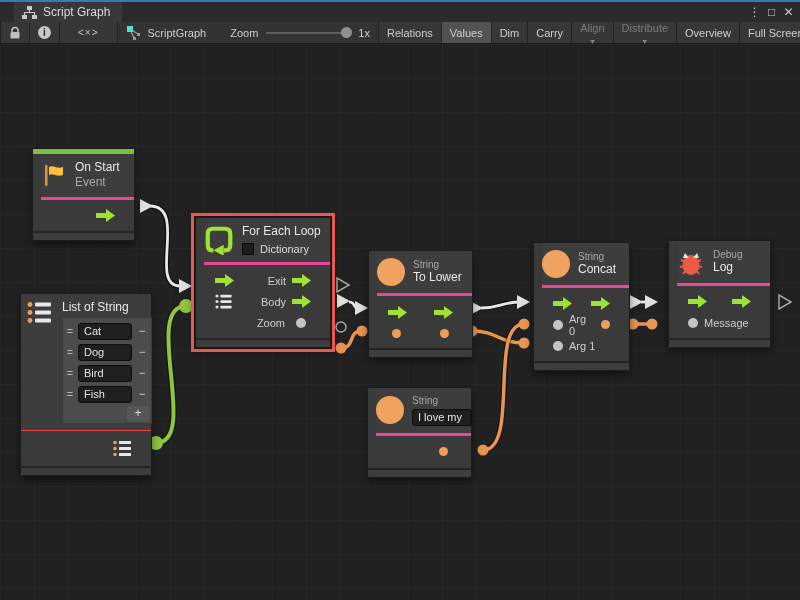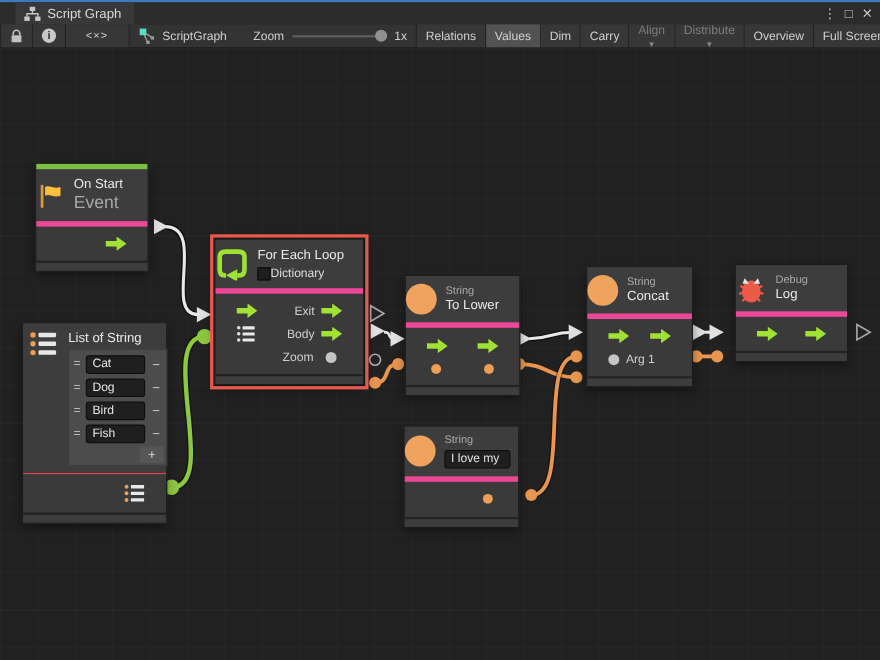--- a/index.html
+++ b/index.html
@@ -33,25 +33,25 @@
       linear-gradient(#262626 1px,transparent 1px),
       linear-gradient(90deg,#262626 1px,transparent 1px),
       linear-gradient(rgba(60,60,60,.35) 1px,transparent 1px),
       linear-gradient(90deg,rgba(60,60,60,.35) 1px,transparent 1px);
     background-size:34px 34px,34px 34px,170px 170px,170px 170px;}
   .wires{position:absolute;top:0;left:0;pointer-events:none;}
 
   
   .unit{position:absolute;background:#3a3a3a;border:1px solid #1c1c1c;box-shadow:0 4px 8px rgba(0,0,0,.45);color:#e4e4e4;}
   .unit.selected{box-shadow:0 0 0 1px #141414,0 0 0 4px #E8584E,0 4px 10px rgba(0,0,0,.5);}
-  .u-head{background:#3d3d3d;border-bottom:5px solid #ec4899;display:flex;align-items:center;gap:8px;padding:7px 0;}
+  .u-head{background:#3d3d3d;border-bottom:3px solid #ec4899;display:flex;align-items:center;gap:8px;padding:7px 0;margin-left:8px;}
   .u-col{display:flex;flex-direction:column;line-height:1.15;}
   .u-cat{font-size:10px;color:#a9a9a9;}
   .u-title{font-size:12px;color:#e8e8e8;}
-  .u-sub{font-size:16px;color:#a9a9a9;margin-top:1px;}
+  .u-sub{font-size:12px;color:#a9a9a9;margin-top:1px;}
   .u-body{padding:5px 0;}
   .u-foot{height:9px;background:#3d3d3d;border-top:2px solid #232323;}
   .topstrip{height:5px;background:#7BC043;}
   .prow{display:flex;align-items:center;height:21px;padding:0 19px;gap:6px;font-size:11px;color:#cfcfcf;}
   .grow{flex:1;}
   .dot{width:9px;height:9px;border-radius:50%;flex:none;}
   .dot.orange{background:#EE9E56;}
   .dot.gray{background:#C4C4C4;width:10px;height:10px;}
   .dot.cyan{background:#52E0C8;}
   .circle-big{width:28px;height:28px;border-radius:50%;background:#F0A35E;flex:none;}
@@ -63,21 +63,21 @@
   .los-panel{margin-left:36px;width:90px;background:#4c4c4c;border:1px solid #3a3a3a;padding:2px;}
   .los-row{display:flex;align-items:center;gap:3px;height:20px;margin:1px 0;}
   .los-handle{color:#b5b5b5;font-size:11px;width:10px;text-align:center;}
   .los-input{flex:1;min-width:0;background:#1f1f1f;border:1px solid #0c0c0c;border-radius:3px;color:#e4e4e4;
              font-size:11px;padding:1px 5px;height:17px;font-family:"Liberation Sans",sans-serif;}
   .los-minus{color:#cccccc;font-size:12px;width:14px;text-align:center;}
   .los-plusrow{display:flex;justify-content:flex-end;margin-top:2px;}
   .los-plus{width:22px;height:15px;background:#565656;color:#ddd;font-size:12px;line-height:14px;text-align:center;border-radius:2px;}
 
   .checkbox{width:12px;height:12px;background:#1e1e1e;border:1px solid #0a0a0a;flex:none;}
-  .chk-row{display:flex;align-items:center;margin-top:4px;font-size:11px;color:#dcdcdc;}
+  .chk-row{display:flex;align-items:center;gap:6px;margin-top:4px;font-size:11px;color:#dcdcdc;}
 
   .str-input{width:60px;background:#1f1f1f;border:1px solid #0c0c0c;border-radius:3px;color:#e4e4e4;
              font-size:11px;padding:1px 5px;height:17px;margin-top:2px;font-family:"Liberation Sans",sans-serif;}
 </style>
 </head>
 <body>
 
 <div class="titlebar">
   <div class="tab">
     <svg width="15" height="13" viewBox="0 0 15 13">
@@ -403,20 +403,26 @@
         <svg width="19" height="13" viewBox="0 0 19 13">
           <polygon points="0,4 10,4 10,0 19,6.5 10,13 10,9 0,9" fill="#9FE134"></polygon>
         </svg>
         <span class="grow"></span>
         <svg width="19" height="13" viewBox="0 0 19 13">
           <polygon points="0,4 10,4 10,0 19,6.5 10,13 10,9 0,9" fill="#9FE134"></polygon>
         </svg>
       </div>
       <div class="prow">
         <span class="dot gray"></span>
+        <span>Arg 0</span>
+        <span class="grow"></span>
+        <span class="dot orange"></span>
+      </div>
+      <div class="prow">
+        <span class="dot gray"></span>
         <span>Arg 1</span>
         <span class="grow"></span>
       </div>
     </div>
     <div class="u-foot"></div>
   </div>
 
   <div class="unit" style="left:668px;top:196px;width:103px;">
     <div class="u-head">
       <svg width="28" height="28" viewBox="0 0 28 28">
@@ -435,17 +441,22 @@
     <div class="u-body">
       <div class="prow">
         <svg width="19" height="13" viewBox="0 0 19 13">
           <polygon points="0,4 10,4 10,0 19,6.5 10,13 10,9 0,9" fill="#9FE134"></polygon>
         </svg>
         <span class="grow"></span>
         <svg width="19" height="13" viewBox="0 0 19 13">
           <polygon points="0,4 10,4 10,0 19,6.5 10,13 10,9 0,9" fill="#9FE134"></polygon>
         </svg>
       </div>
+      <div class="prow">
+        <span class="dot gray"></span>
+        <span>Message</span>
+        <span class="grow"></span>
+      </div>
     </div>
     <div class="u-foot"></div>
   </div>
 
 </div>
 
 </body></html>

